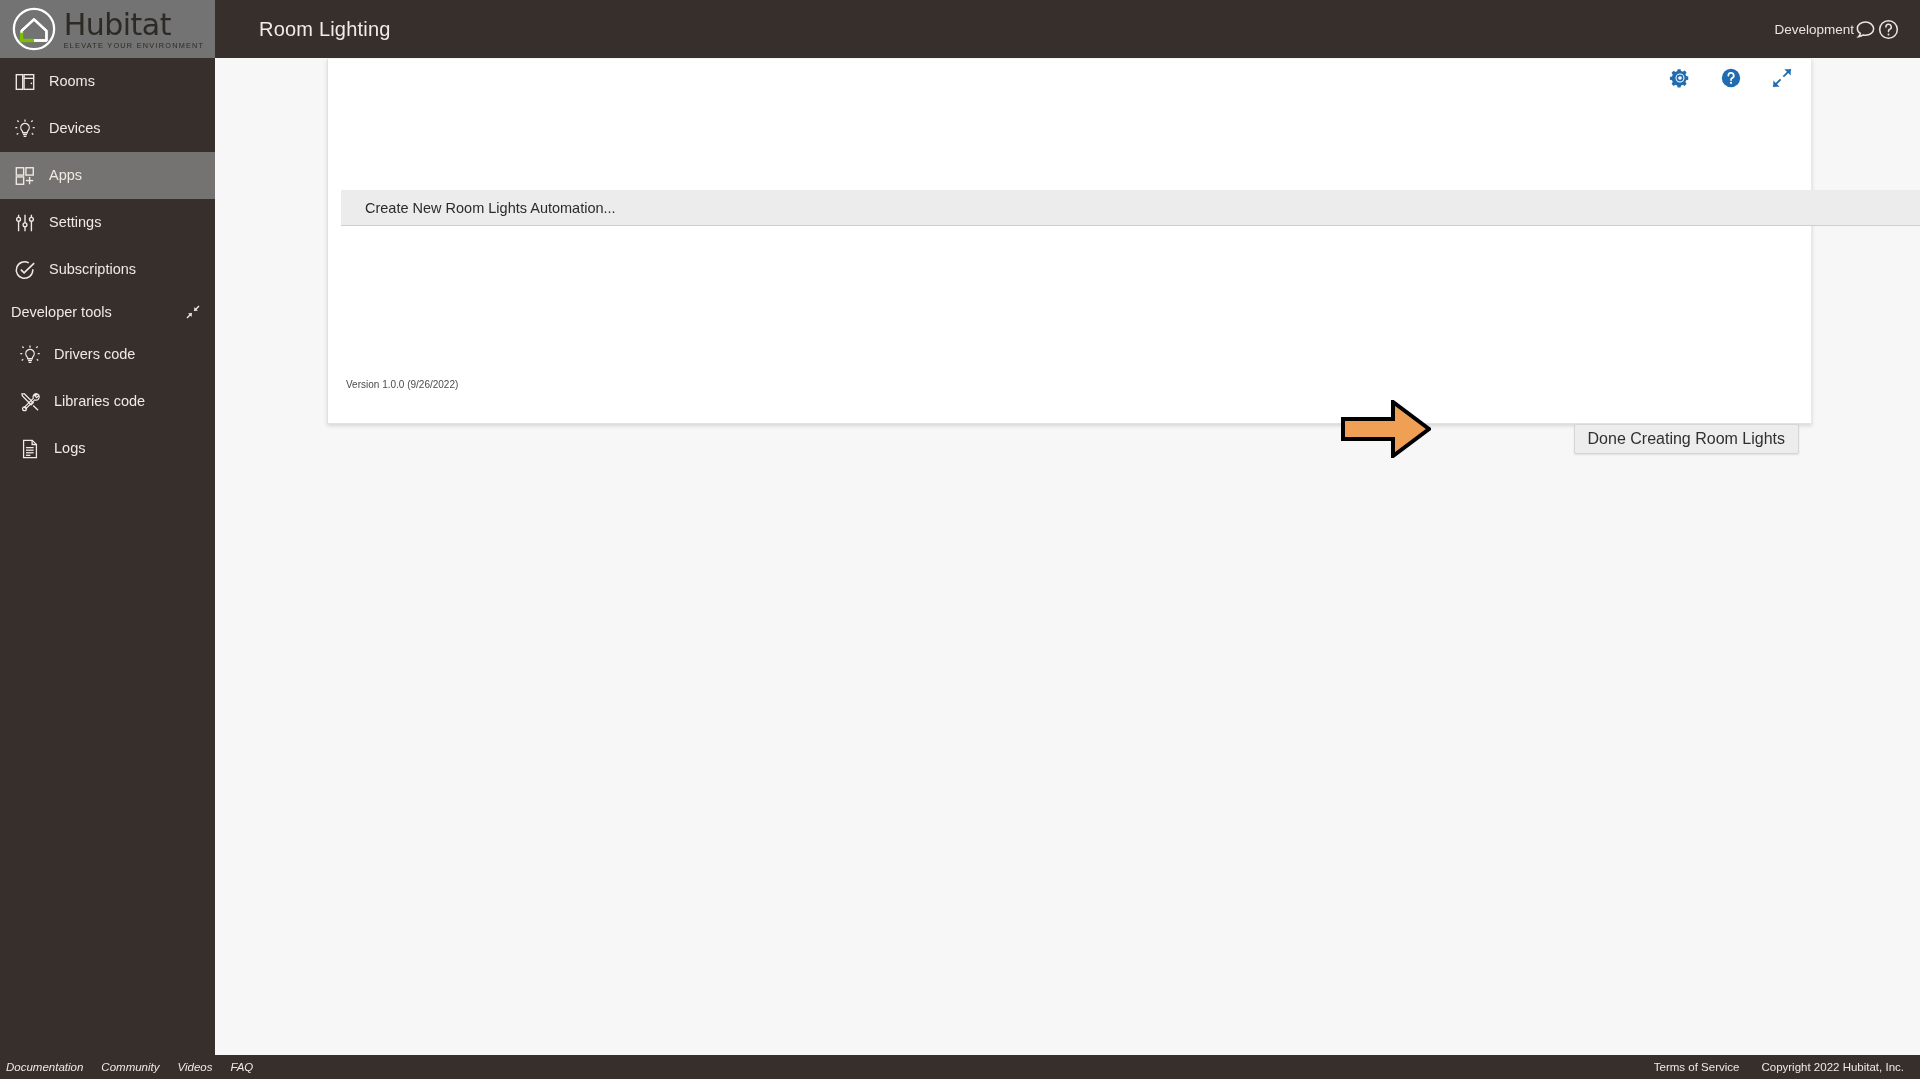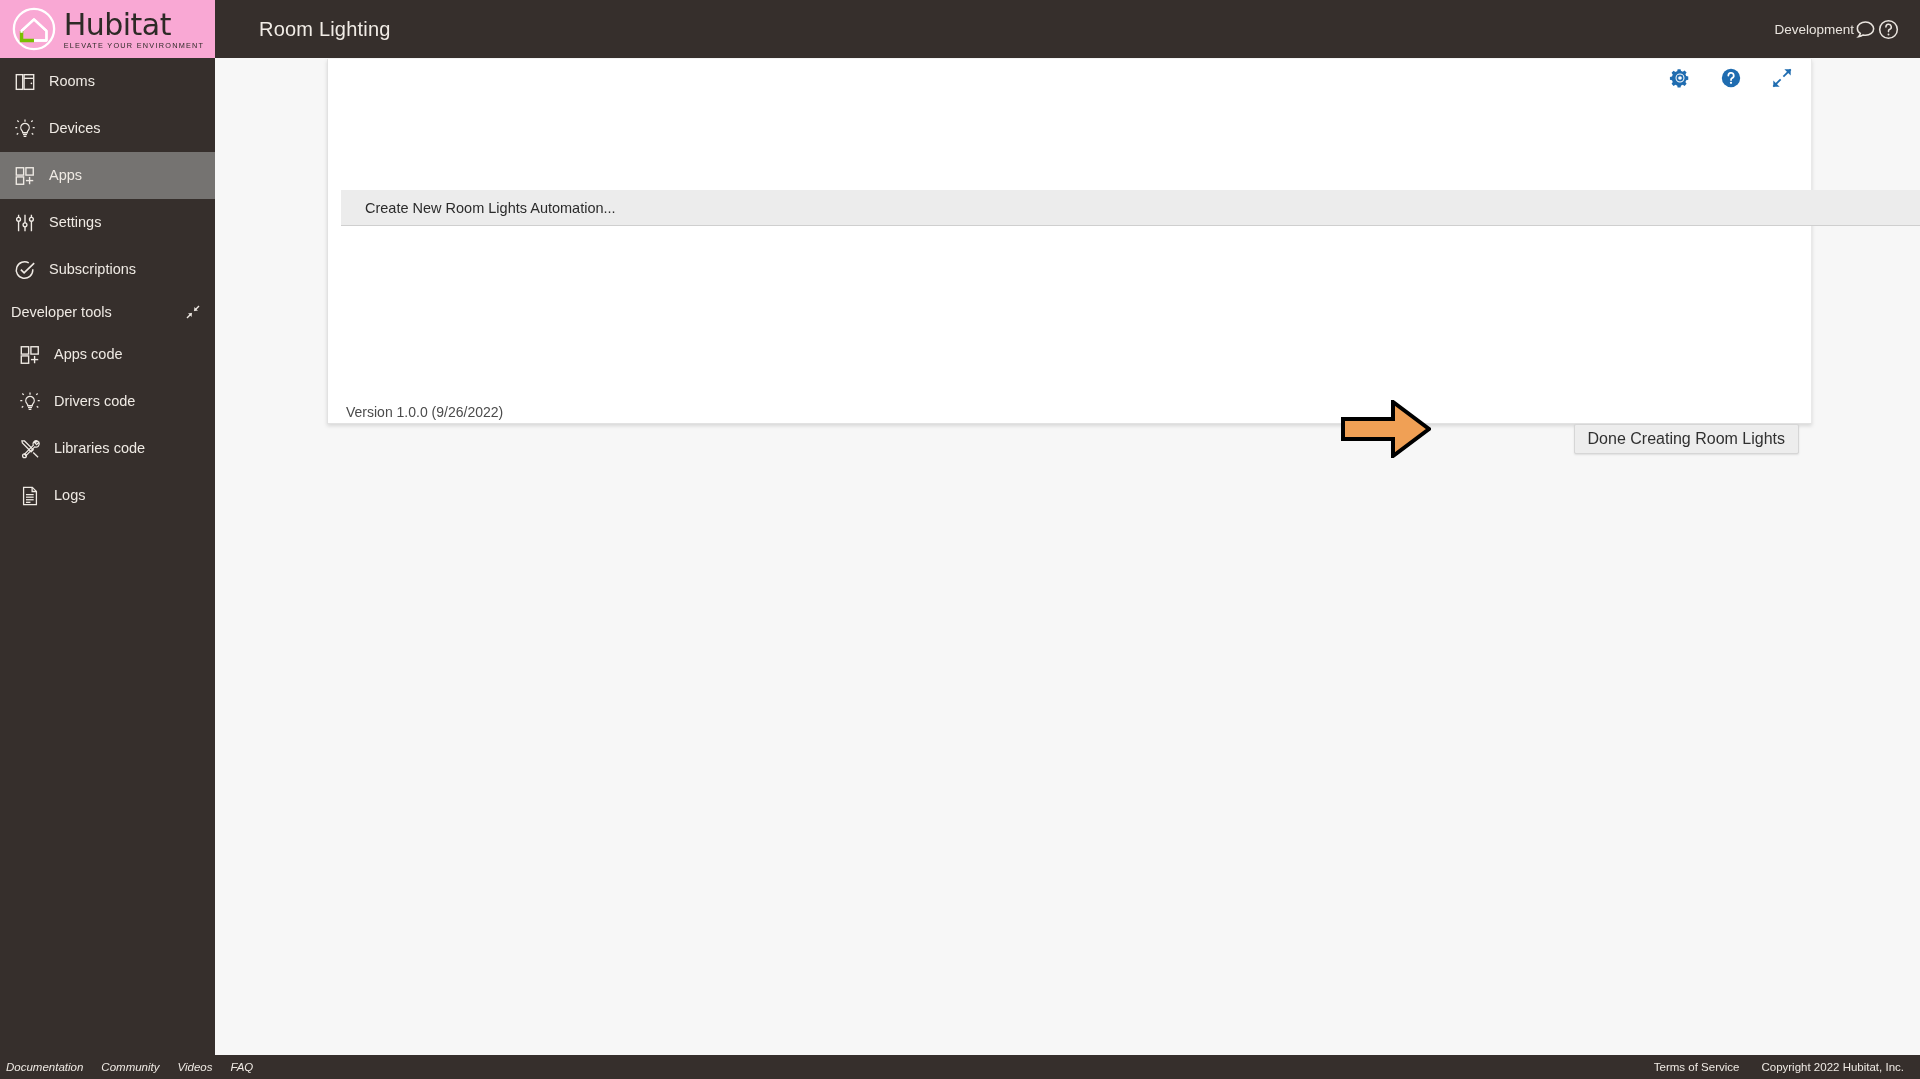--- a/index.html
+++ b/index.html
@@ -13,21 +13,21 @@
 
   
   #sidebar {
     position: absolute; left: 0; top: 0;
     width: 215px; height: 1079px;
     background: #362f2c;
     z-index: 5;
   }
   #logo-block {
     height: 58px; width: 215px;
-    background: #f9a8d4;
+    background: #737373;
     display: flex; align-items: center; justify-content: center;
     position: relative;
   }
   #logo-inner { display: flex; align-items: flex-end; gap: 7px; }
   .logo-mark { width: 46px; height: 46px; display: block; }
   .logo-words { display: flex; flex-direction: column; align-items: flex-start; margin-bottom: 2px;}
   .logo-name {
     font-size: 30px; color: #2d2a26; font-weight: 400;
     letter-spacing: -0.5px; line-height: 30px;
     font-family: "DejaVu Sans", sans-serif;
@@ -110,21 +110,21 @@
   #create-row-arrow {
     margin-left: auto; margin-right: 17px;
     width: 0; height: 0;
     border-left: 6px solid #232323;
     border-top: 4.5px solid transparent;
     border-bottom: 4.5px solid transparent;
   }
 
   #version-text {
     position: absolute; left: 18px; top: 320px;
-    font-size: 14px; color: #4b4b4b; margin-top: 25px;
+    font-size: 10px; color: #4b4b4b;
   }
 
   #done-button {
     position: absolute; right: 12px; top: 365px;
     height: 30px; padding: 0 13px;
     background: #ededed;
     border: 1px solid #d6d6d6;
     border-radius: 2px;
     font-size: 16px; color: #303030;
     display: flex; align-items: center; justify-content: center;
@@ -245,32 +245,20 @@
     <span id="devtools-collapse">
       <svg width="16" height="16" viewBox="0 0 24 24" fill="none" stroke="#efeae4" stroke-width="2">
         <path d="M21 3 L14 10"></path>
         <path d="M14 4.6 L14 10 L19.4 10" fill="#efeae4" stroke="none"></path>
         <path d="M3 21 L10 14"></path>
         <path d="M10 19.4 L10 14 L4.6 14" fill="#efeae4" stroke="none"></path>
       </svg>
     </span>
   </div>
 
-  <div class="nav-item sub">
-    <span class="nav-icon">
-      <svg width="22" height="22" viewBox="0 0 24 24" fill="none" stroke="#efeae4" stroke-width="1.5">
-        <rect x="2.5" y="3" width="8" height="8"></rect>
-        <rect x="13" y="3" width="8" height="8"></rect>
-        <rect x="2.5" y="13" width="8" height="8"></rect>
-        <line x1="17" y1="13" x2="17" y2="21"></line>
-        <line x1="13" y1="17" x2="21" y2="17"></line>
-      </svg>
-    </span>
-    <span class="nav-label">Apps code</span>
-  </div>
 
   <div class="nav-item sub">
     <span class="nav-icon">
       <svg width="22" height="22" viewBox="0 0 24 24" fill="none" stroke="#efeae4" stroke-width="1.4">
         <path d="M8.5 13.5a4.6 4.6 0 1 1 7 0c-.9 1-1.1 1.6-1.1 2.6h-4.8c0-1-.2-1.6-1.1-2.6z"></path>
         <line x1="9.8" y1="18" x2="14.2" y2="18"></line>
         <line x1="10.5" y1="20" x2="13.5" y2="20"></line>
         <line x1="12" y1="1.6" x2="12" y2="4"></line>
         <line x1="3.6" y1="10.5" x2="1.4" y2="10.5"></line>
         <line x1="22.6" y1="10.5" x2="20.4" y2="10.5"></line>

